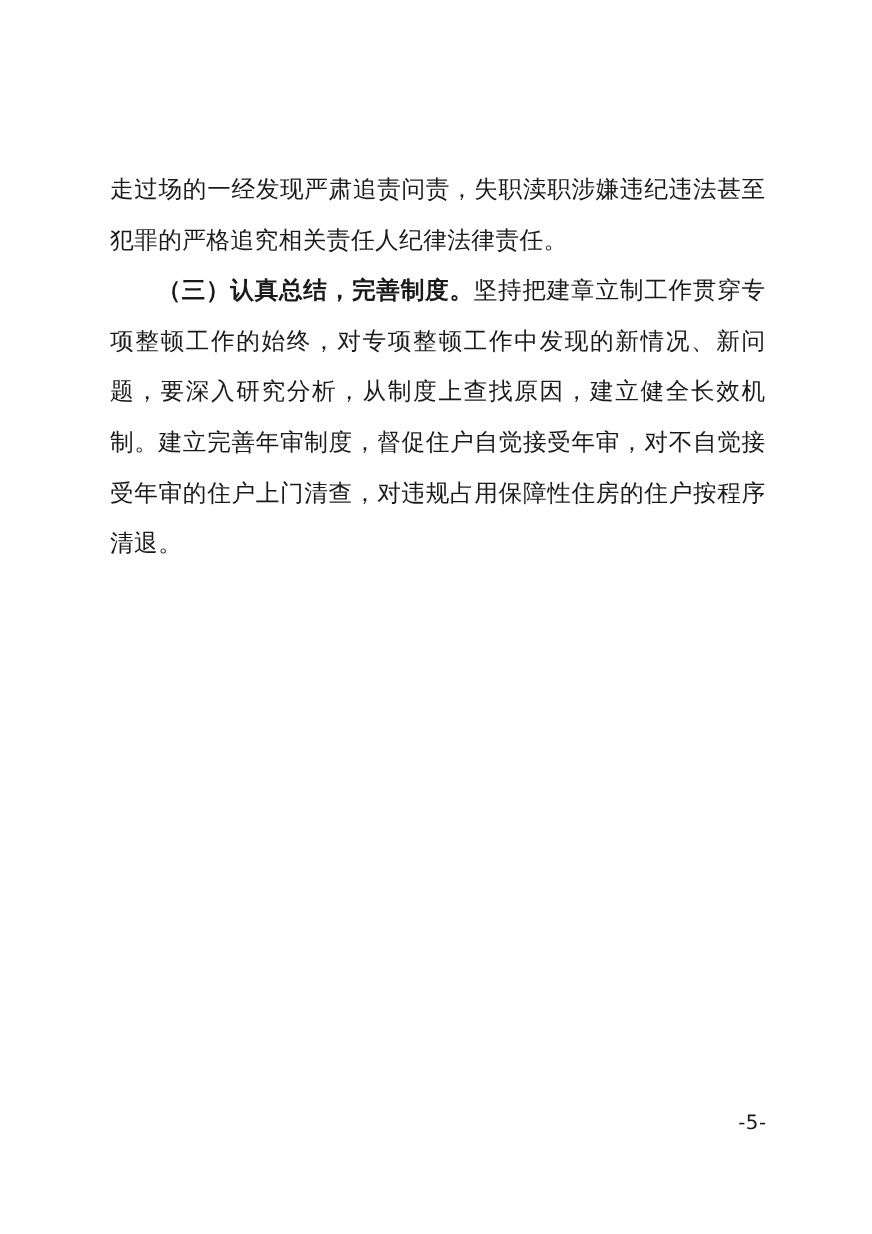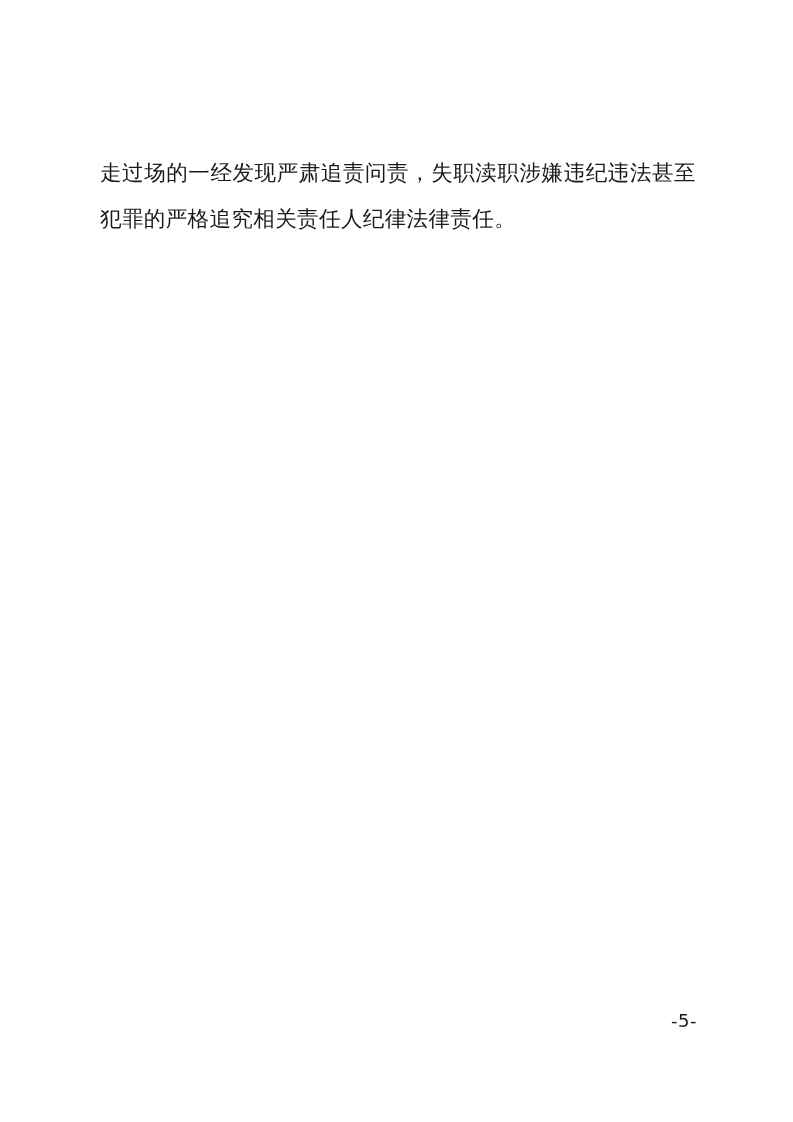--- a/index.html
+++ b/index.html
@@ -55,18 +55,19 @@
 </style>
 </head>
 <body>
 
 <div class="page">
 
   <div class="doc-body">
 
     <p class="para"><span>走过场的一经发现严肃追责问责，失职渎职涉嫌违纪违法甚至犯罪的严格追究相关责任人纪律法律责任。</span></p>
 
+    <p class="para indent"><span class="bold-head">（三）认真总结，完善制度。</span><span>坚持把建章立制工作贯穿专项整顿工作的始终，对专项整顿工作中发现的新情况、新问题，要深入研究分析，从制度上查找原因，建立健全长效机制。建立完善年审制度，督促住户自觉接受年审，对不自觉接受年审的住户上门清查，对违规占用保障性住房的住户按程序清退。</span></p>
 
   </div>
 
   <div class="page-number">-5-</div>
 
 </div>
 
 </body></html>

